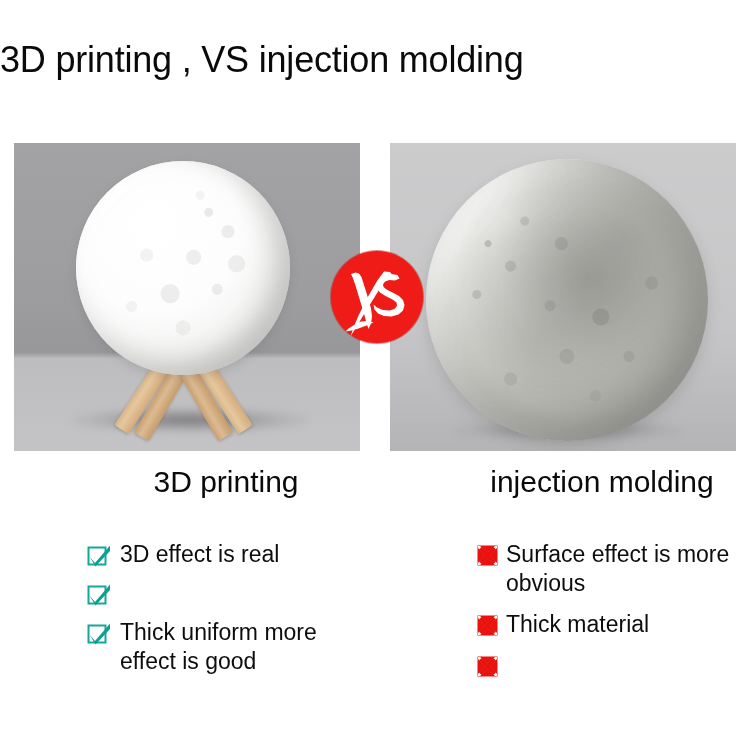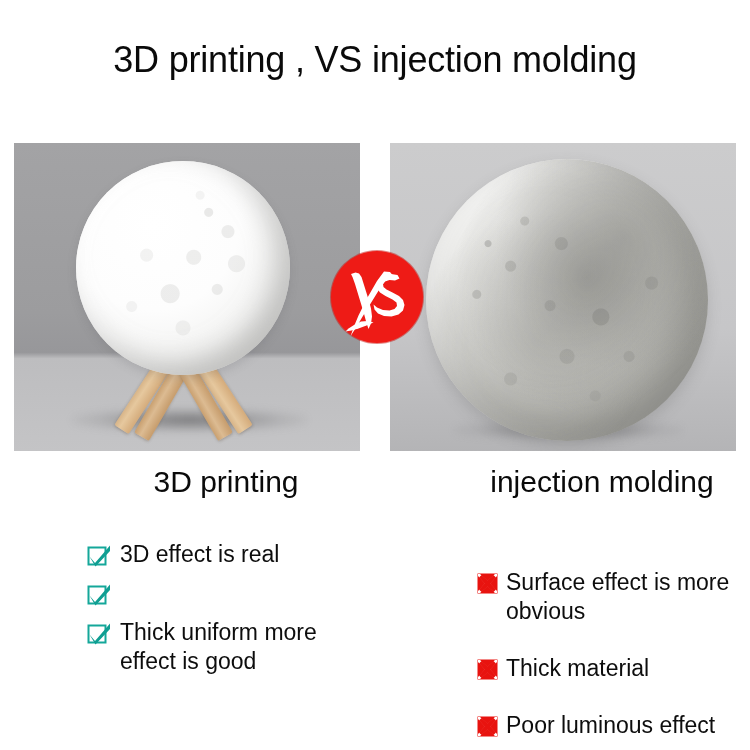--- a/index.html
+++ b/index.html
@@ -22,21 +22,20 @@
     width: 750px;
     height: 750px;
   }
 
   
   .title {
     position: absolute;
     top: 38px;
     left: 0;
     width: 750px;
-    text-align: center;
     font-size: 36px;
     line-height: 44px;
     font-weight: 400;
     letter-spacing: -0.2px;
     color: #0a0a0a;
     white-space: nowrap;
   }
 
   
   .panels {
@@ -249,21 +248,21 @@
     height: 26px;
     margin-right: 8px;
     margin-top: 3px;
   }
   .feat-icon svg { width: 26px; height: 26px; display: block; }
   .feat-text {
     font-size: 23px;
     line-height: 29px;
     color: #0d0d0d;
   }
-  .col-right .feat { margin-bottom: 12px; margin-top: 28px; }
+  .col-right .feat { margin-bottom: 12px; }
   .col-right .feat-icon { width: 23px; height: 23px; margin-right: 7px; margin-top: 4px; }
   .col-right .feat-icon svg { width: 23px; height: 23px; }
 </style>
 </head>
 <body>
 
 <div class="page">
 
   <div class="title">3D printing , VS injection molding</div>
 
@@ -365,20 +364,19 @@
       </div>
 
       <div class="feat">
         <span class="feat-icon">
           <svg viewBox="0 0 23 23" xmlns="http://www.w3.org/2000/svg" aria-hidden="true">
             <rect x="1.5" y="1.5" width="20" height="20" fill="#e8130f"></rect>
             <path d="M4 2 L11.5 9 L19 2 L21 2 L21 4 L14 11.5 L21 19 L21 21 L19 21 L11.5 14 L4 21 L2 21 L2 19 L9 11.5 L2 4 L2 2 z" fill="#ffffff"></path>
             <path d="M5.5 3 L11.5 8.6 L17.5 3 L20 5.5 L14.4 11.5 L20 17.5 L17.5 20 L11.5 14.4 L5.5 20 L3 17.5 L8.6 11.5 L3 5.5 z" fill="#e8130f"></path>
           </svg>
         </span>
-        <span class="feat-text">Poor luminous effect</span>
       </div>
 
     </div>
 
   </div>
 
 </div>
 
 </body></html>

